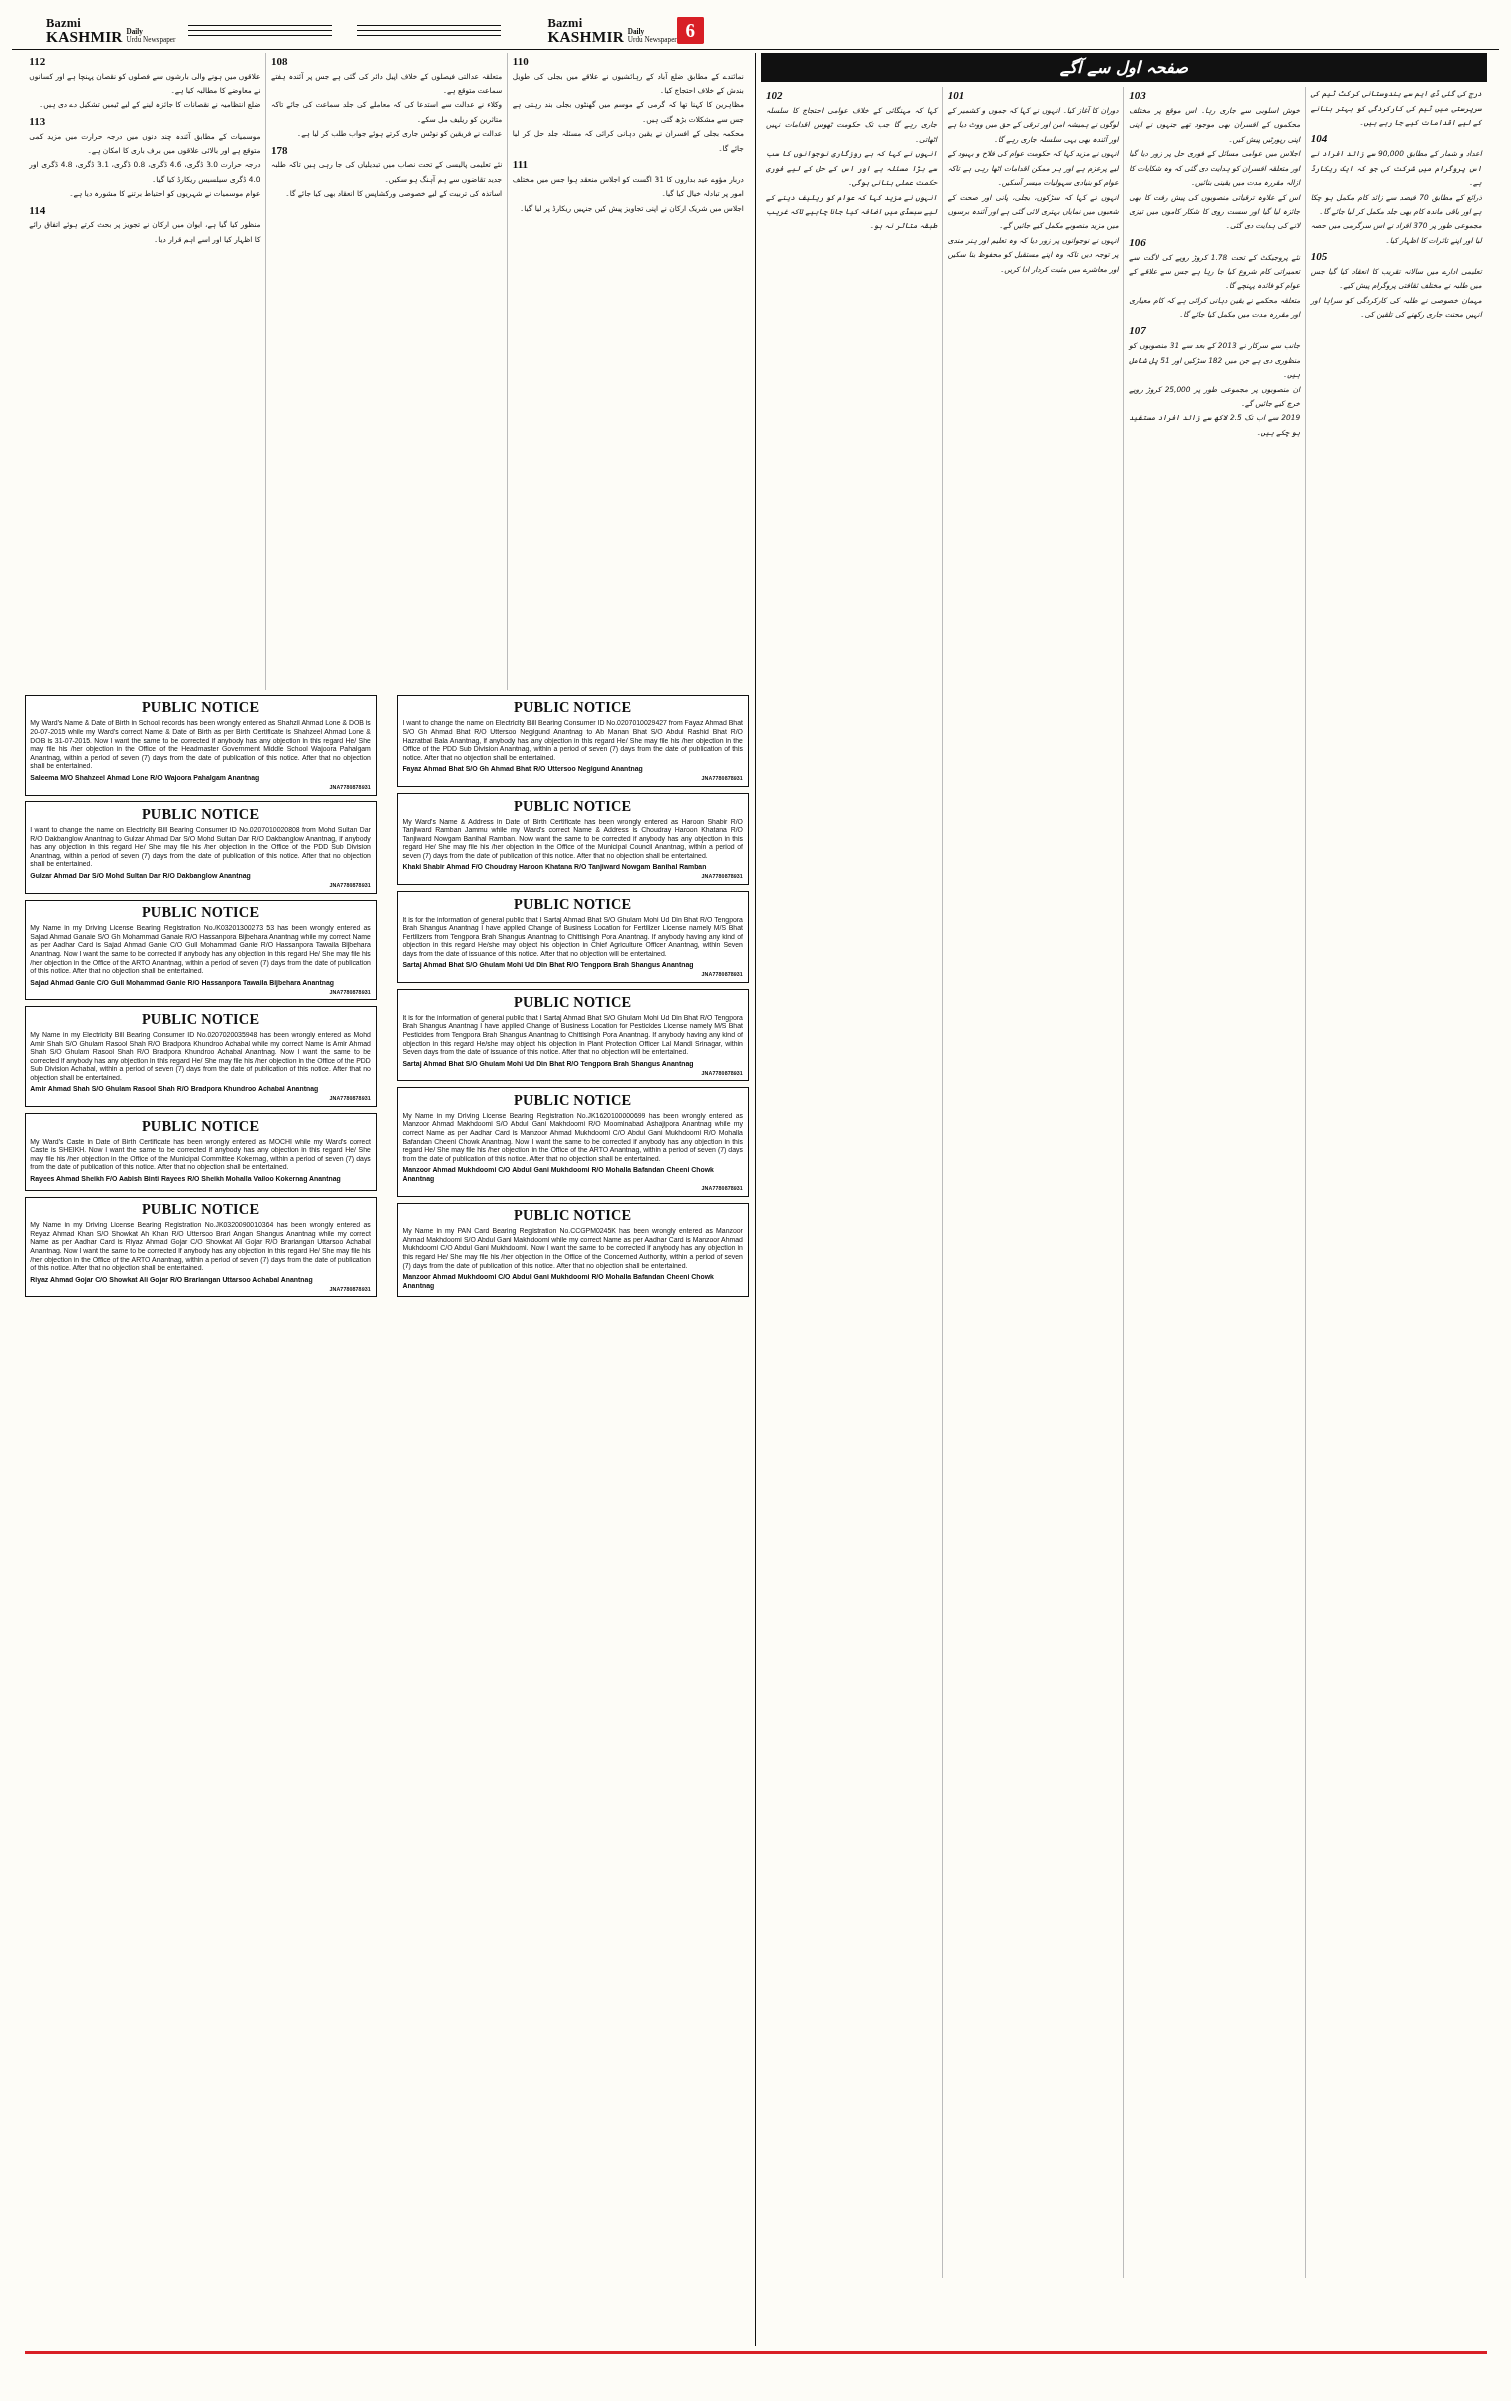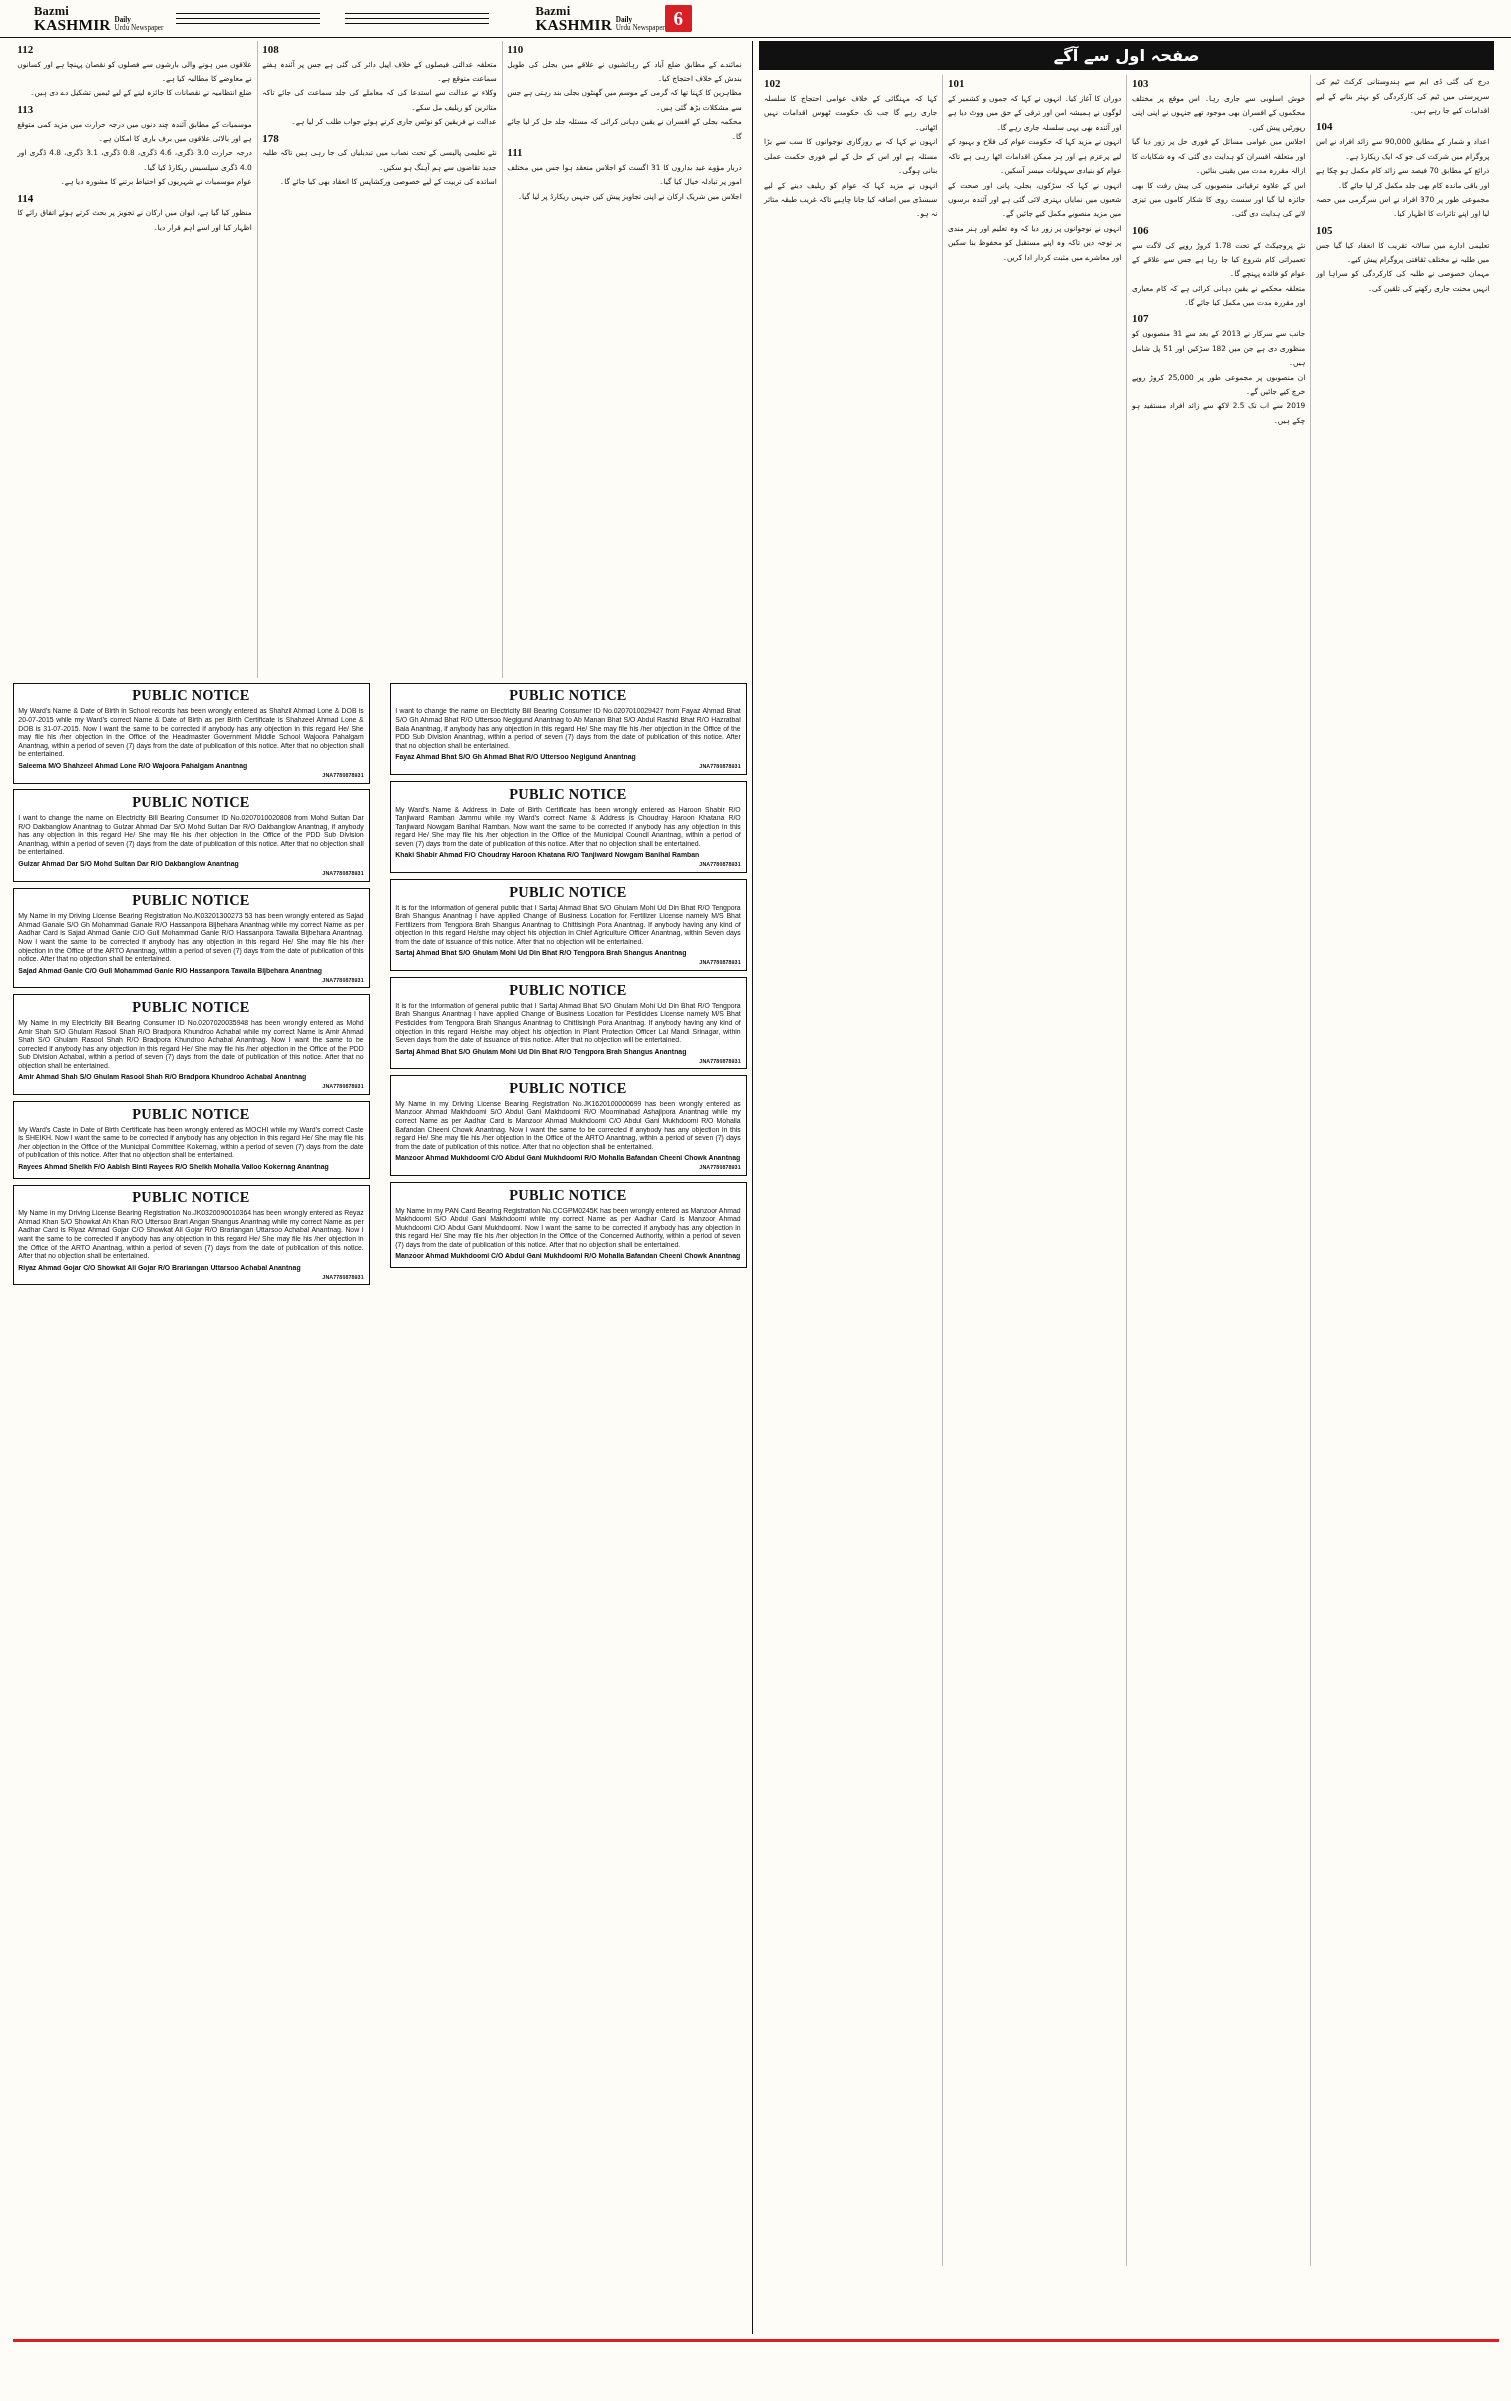--- a/index.html
+++ b/index.html
@@ -1,37 +1,37 @@
 <!DOCTYPE html>
 <html style="font-size:7.7px"><head>
 <meta charset="utf-8">
 <style>
   html,body{margin:0;padding:0;background:#ffffff;}
   body{width:1511px;font-family:"Liberation Sans",sans-serif;color:#111;}
-  .page{width:1511px;height:2401px;position:relative;background:#fdfcf7;box-sizing:border-box;padding:0;}
+  .page{width:1511px;height:2401px;position:relative;background:#fdfcf7;box-sizing:border-box;padding:12px;}
 
   
   .masthead{height:37px;border-bottom:1.4px solid #111;display:flex;align-items:center;background:#fdfcf7;position:relative;}
   .mh-logo{display:flex;align-items:flex-end;gap:3.8px;padding-left:34px;}
   .mh-logo .l1{font-family:"Liberation Serif",serif;font-weight:bold;font-size:12.5px;line-height:12.5px;color:#111;letter-spacing:0.2px;}
   .mh-logo .l2{font-family:"Liberation Serif",serif;font-weight:bold;font-size:15.4px;line-height:14.4px;color:#111;letter-spacing:0.2px;}
   .mh-sub{font-size:7.2px;line-height:8.2px;color:#111;font-family:"Liberation Serif",serif;}
   .mh-sub b{display:block;font-size:7.2px;}
   .mh-rule{flex:0 0 auto;width:144px;margin:0 12.5px;}
   .mh-rule div{height:1.4px;background:#111;margin:3.4px 0;}
   .mh-center{flex:1;text-align:center;}
   .mh-center .day{font-family:"Liberation Serif",serif;font-weight:bold;font-size:16.3px;line-height:17.3px;letter-spacing:0.5px;}
   .mh-center .date{font-family:"Liberation Serif",serif;font-size:10px;line-height:11px;letter-spacing:0.2px;}
   .pagenum{width:27px;height:27px;background:#d81f26;color:#fff;font-family:"Liberation Serif",serif;font-weight:bold;font-size:19px;display:flex;align-items:center;justify-content:center;margin-right:31px;border-radius:1.4px;}
 
   
   .body-wrap{display:flex;height:2296px;box-sizing:border-box;padding:2.9px 12.5px 0 12.5px;}
   .left-zone{width:734px;display:flex;flex-direction:column;}
   .v-sep{width:1px;background:#111;margin:0 5.8px;}
-  .right-zone{width:735px;display:flex;flex-direction:column;}
+  .right-zone{width:735px;display:flex;flex-direction:column;font-style:italic;}
 
   
   .urdu-cols{display:flex;direction:rtl;gap:0;}
   .ucol{flex:1;padding:0 4.8px;border-left:0.5px solid #bbb;}
   .ucol:last-child{border-left:none;}
   .urdu{direction:rtl;text-align:justify;font-family:"DejaVu Sans",sans-serif;font-size:7.4px;line-height:14.4px;color:#111;}
   .ucol .secnum{text-align:left;font-family:"Liberation Serif",serif;font-weight:bold;font-size:11px;margin:1.9px 0 2.9px 0;direction:ltr;}
 
   
   .banner{background:#111;color:#fff;text-align:center;padding:4.8px 0 5.8px 0;margin:0 0 4.8px 0;}

